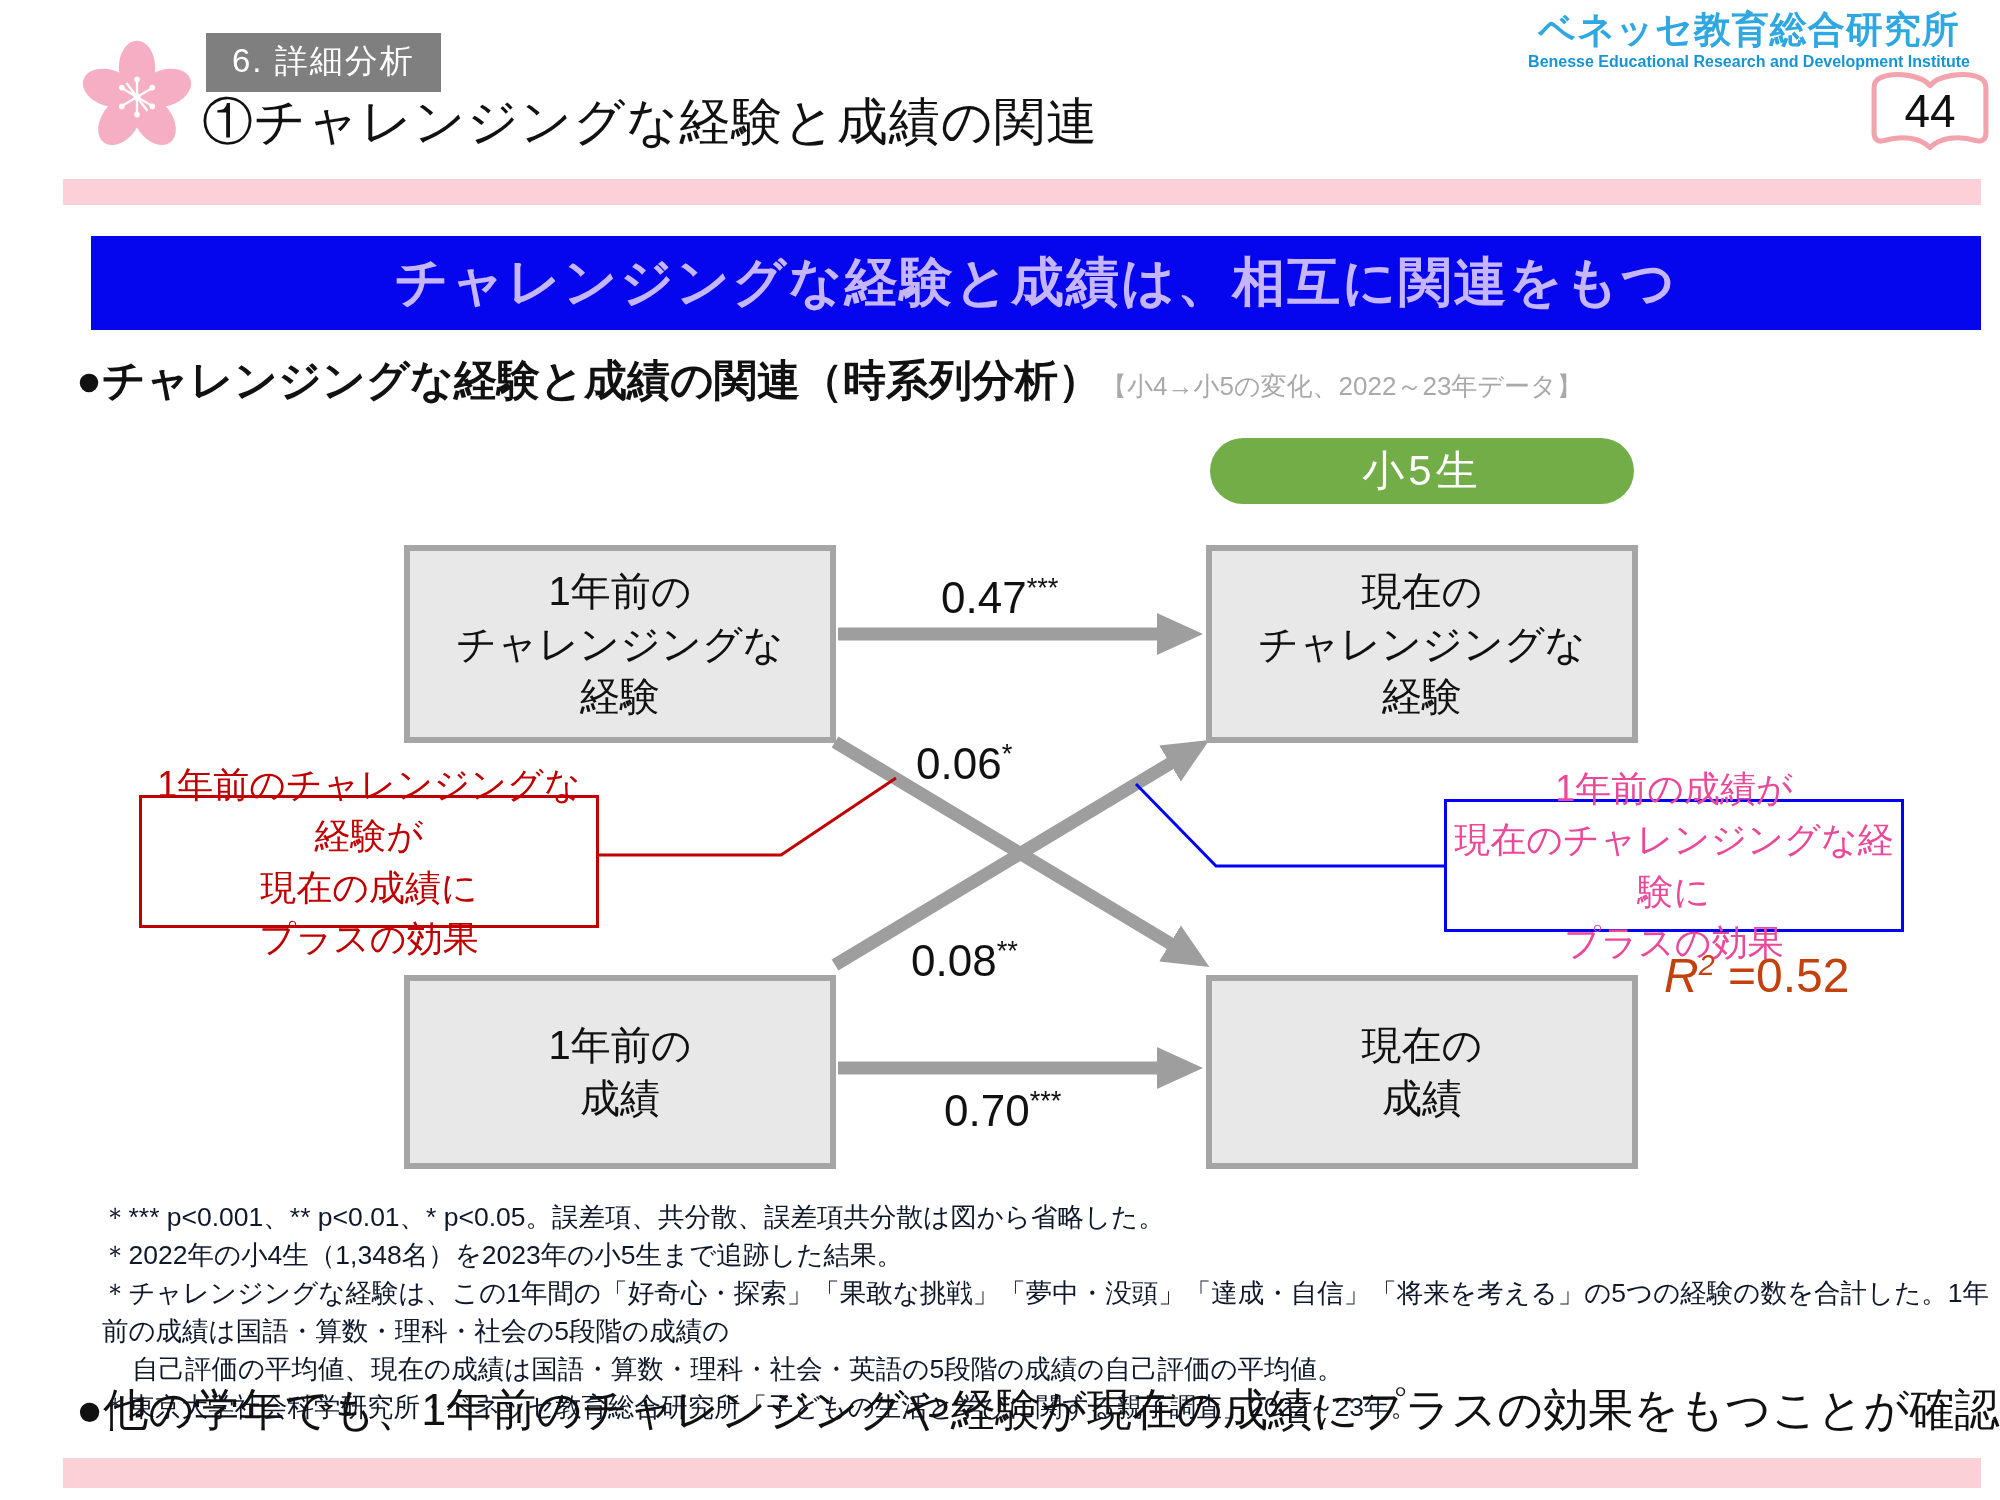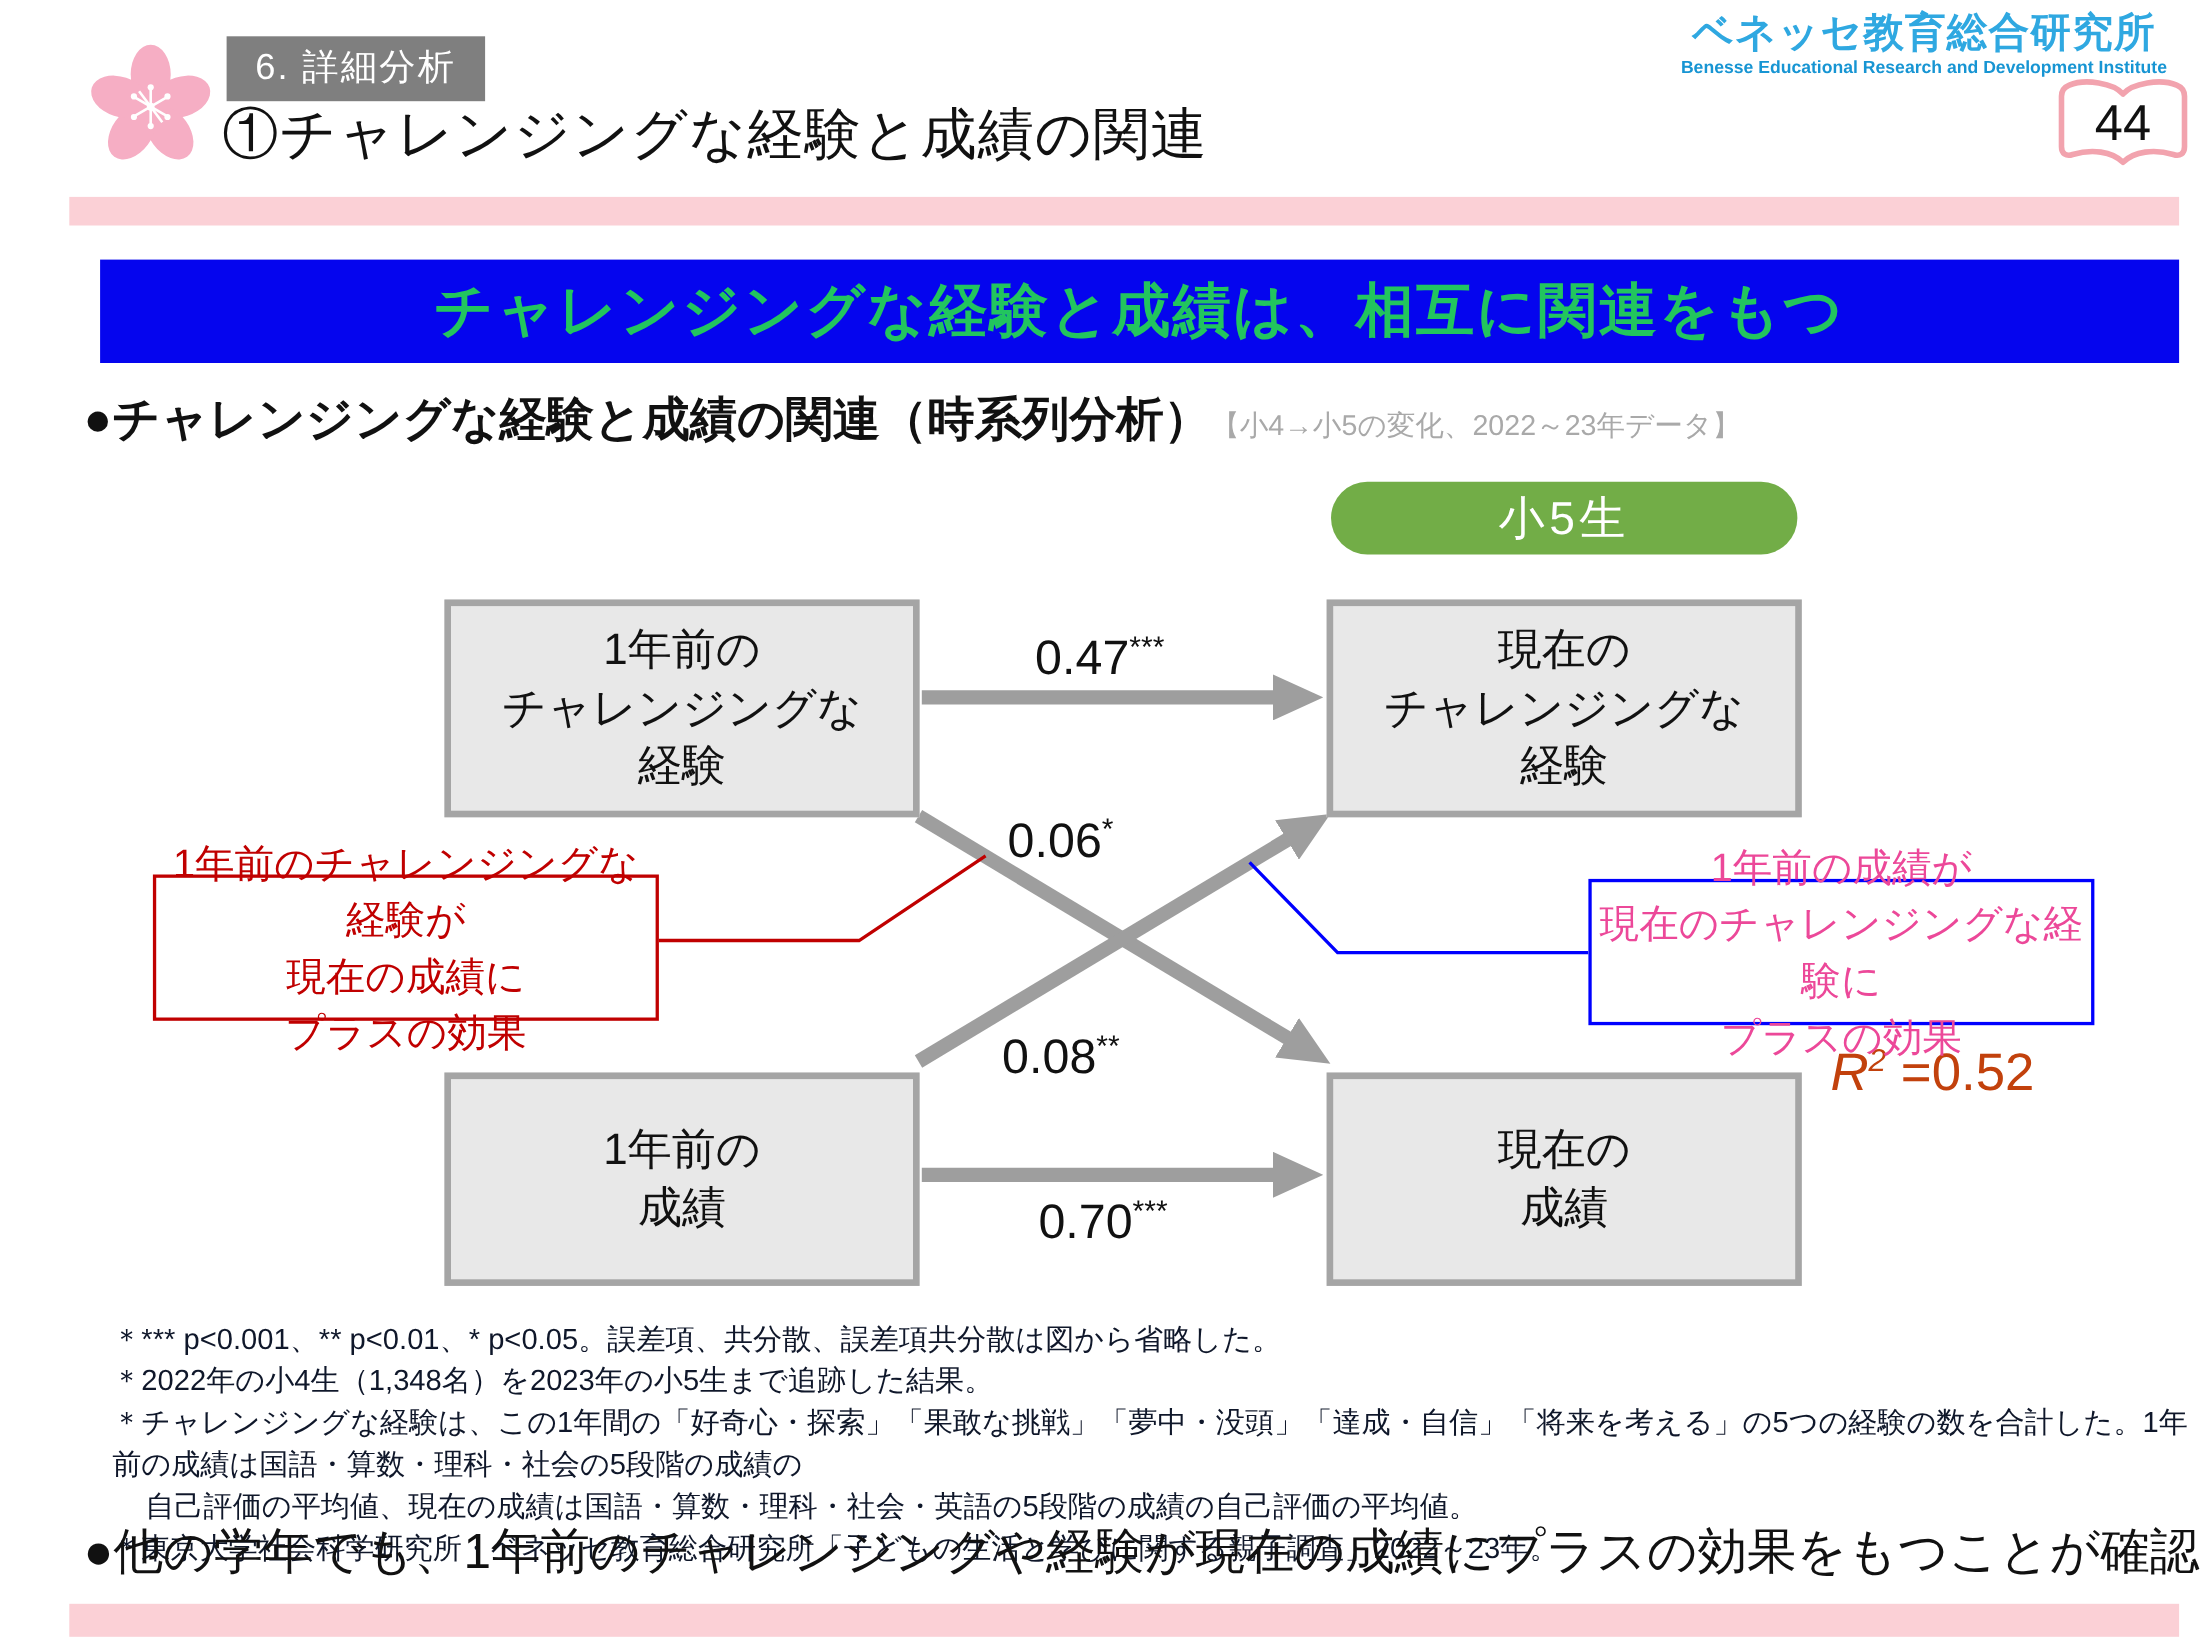--- a/index.html
+++ b/index.html
@@ -23,21 +23,21 @@
     font-size:46px;font-weight:500;color:#111;
   }
   .bar{position:absolute;left:27px;right:27px;height:26px;background:#fbd0d6;}
   .bar-top{top:179px;}
   .bar-bottom{top:1458px;height:30px;}
   
   .banner{
     position:absolute;left:55px;top:236px;width:1890px;height:94px;background:#0505ee;
     display:flex;align-items:center;justify-content:center;
   }
-  .banner-text{color:#22c55e;font-size:53px;font-weight:700;letter-spacing:2px;}
+  .banner-text{color:#c4b5fd;font-size:53px;font-weight:700;letter-spacing:2px;}
   
   .lead{position:absolute;left:40px;top:352px;white-space:nowrap;}
   .lead-main{font-size:43px;font-weight:600;color:#111;}
   .lead-note{font-size:26px;font-weight:500;color:#a9a9a9;}
   
   .pill{
     position:absolute;width:424px;height:66px;border-radius:34px;background:#72ad47;
     color:#fff;font-size:42px;display:flex;align-items:center;justify-content:center;
     letter-spacing:4px;
   }

